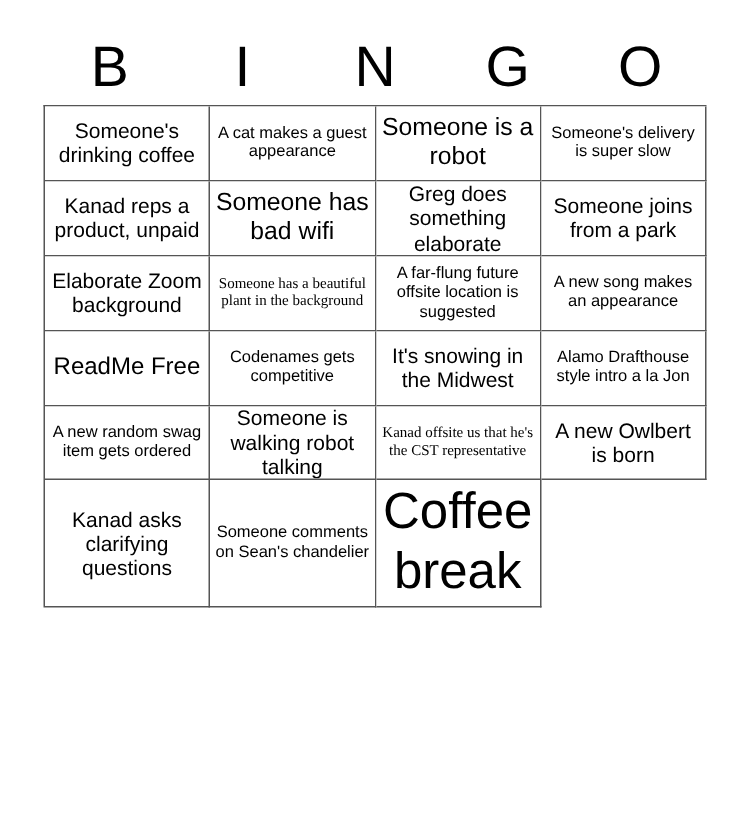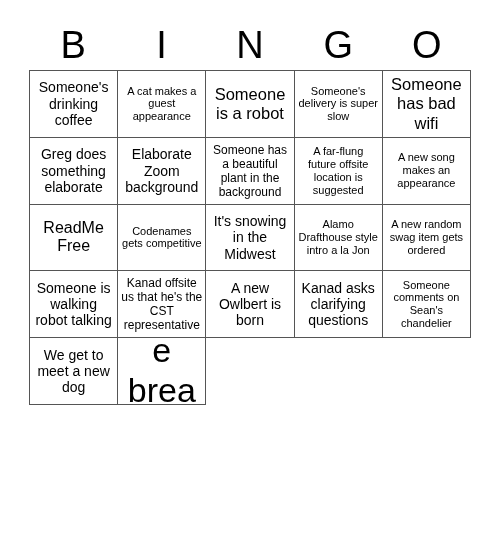--- a/index.html
+++ b/index.html
@@ -41,21 +41,21 @@
     letter-spacing: 0;
     color: #000000;
   }
 
   
   .grid {
     width: 442px;
     height: 335px;
     box-sizing: border-box;
     display: grid;
-    grid-template-columns: repeat(5, 1fr);
+    grid-template-columns: repeat(4, 1fr);
     grid-template-rows: repeat(5, 1fr);
     border-top: 1.5px solid #555555;
     border-left: 1.5px solid #555555;
     background: #ffffff;
   }
 
   .cell {
     box-sizing: border-box;
     border-right: 1.5px solid #555555;
     border-bottom: 1.5px solid #555555;
@@ -70,21 +70,21 @@
 
   .cell-text {
     display: block;
     width: 100%;
     line-height: 1.17;
     word-wrap: break-word;
     hyphens: none;
   }
 
   
-  .sz-xs  { font-size: 12px; }
+  .sz-xs  { font-size: 10px; font-family: Liberation Serif, serif; }
   .sz-s   { font-size: 11px; }
   .sz-m   { font-size: 14px; }
   .sz-l   { font-size: 16.5px; }
   .sz-xl  { font-size: 16px; }
   .sz-xxl { font-size: 34px; }
 </style>
 </head>
 <body>
 
 <div id="bingo-card">
@@ -104,24 +104,30 @@
       <div class="cell">
         <span class="cell-text sz-s">A cat makes a guest appearance</span>
       </div>
       <div class="cell">
         <span class="cell-text sz-l">Someone is a robot</span>
       </div>
       <div class="cell">
         <span class="cell-text sz-s">Someone's delivery is super slow</span>
       </div>
       <div class="cell">
+        <span class="cell-text sz-m">Kanad reps a product, unpaid</span>
+      </div>
+      <div class="cell">
         <span class="cell-text sz-l">Someone has bad wifi</span>
       </div>
       <div class="cell">
         <span class="cell-text sz-m">Greg does something elaborate</span>
+      </div>
+      <div class="cell">
+        <span class="cell-text sz-m">Someone joins from a park</span>
       </div>
       <div class="cell">
         <span class="cell-text sz-m">Elaborate Zoom background</span>
       </div>
       <div class="cell">
         <span class="cell-text sz-xs">Someone has a beautiful plant in the background</span>
       </div>
       <div class="cell">
         <span class="cell-text sz-s">A far-flung future offsite location is suggested</span>
       </div>
@@ -152,20 +158,17 @@
       <div class="cell">
         <span class="cell-text sz-m">A new Owlbert is born</span>
       </div>
       <div class="cell">
         <span class="cell-text sz-m">Kanad asks clarifying questions</span>
       </div>
       <div class="cell">
         <span class="cell-text sz-s">Someone comments on Sean's chandelier</span>
       </div>
       <div class="cell">
-        <span class="cell-text sz-m">We get to meet a new dog</span>
-      </div>
-      <div class="cell">
         <span class="cell-text sz-xxl">Coffee break</span>
       </div>
     </div>
 
 </div>
 
 </body></html>

